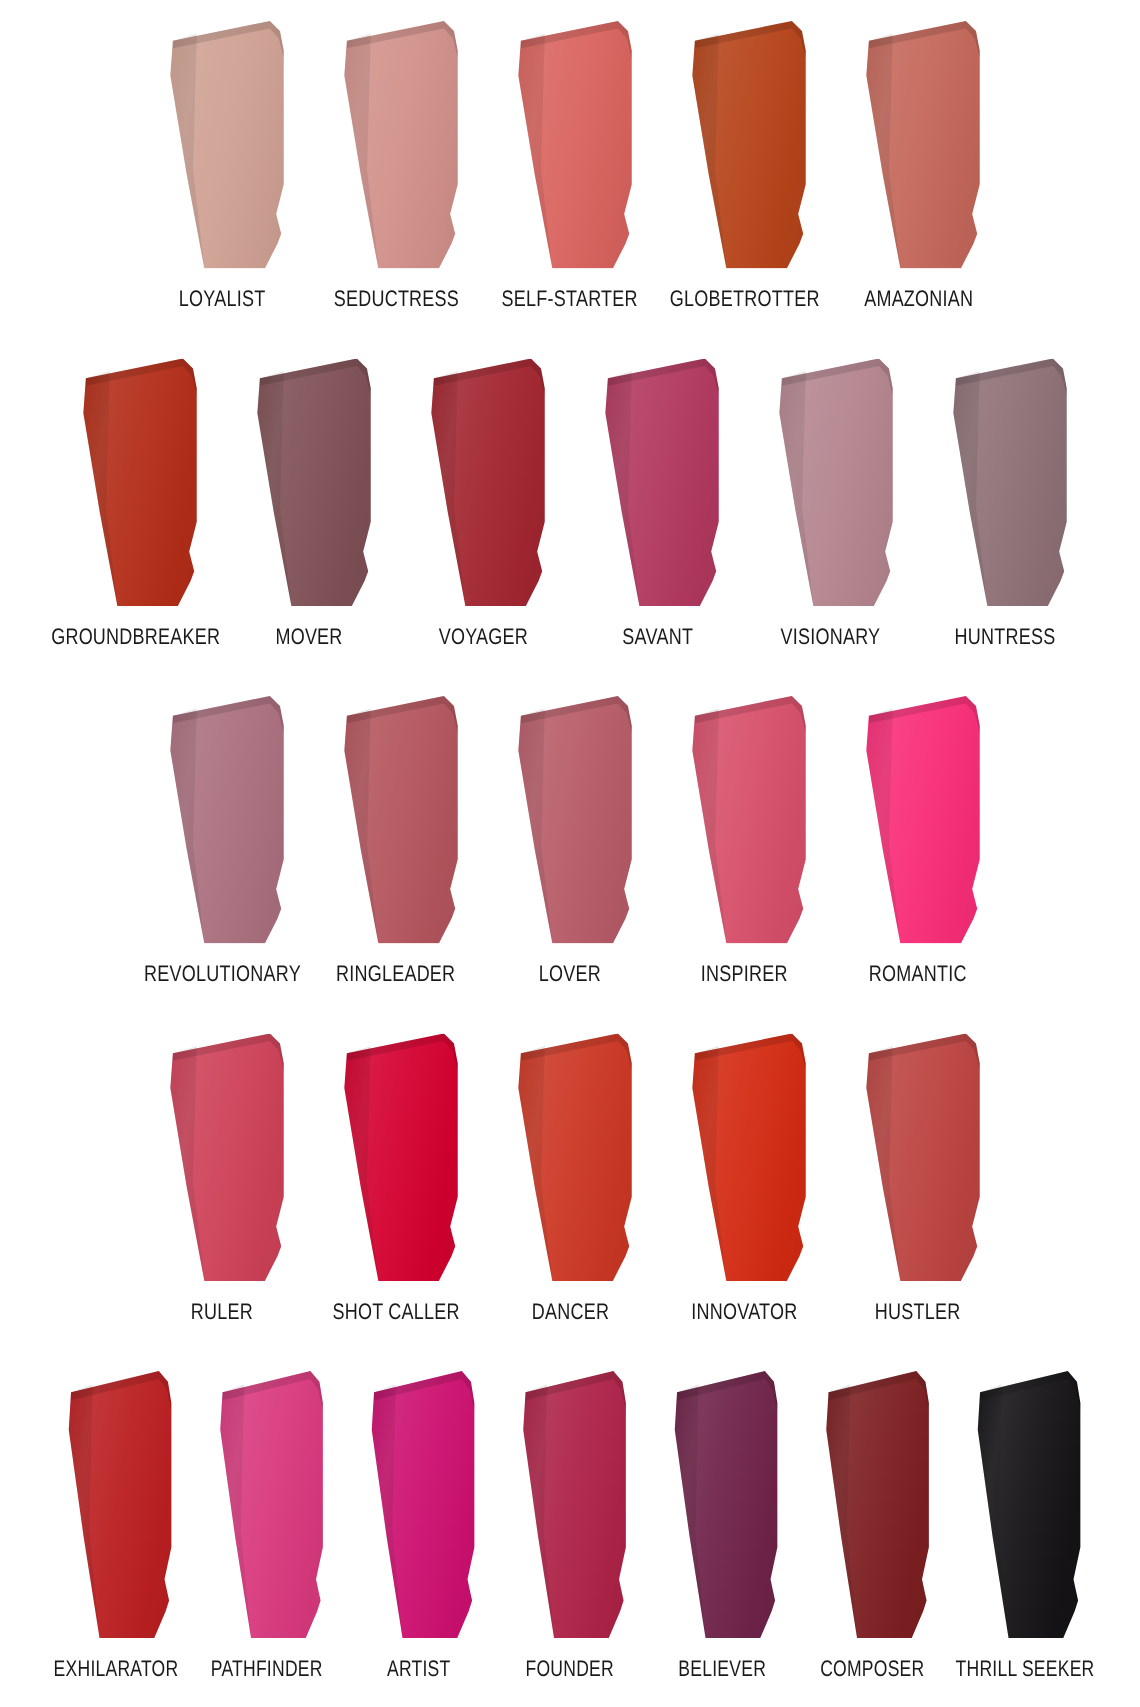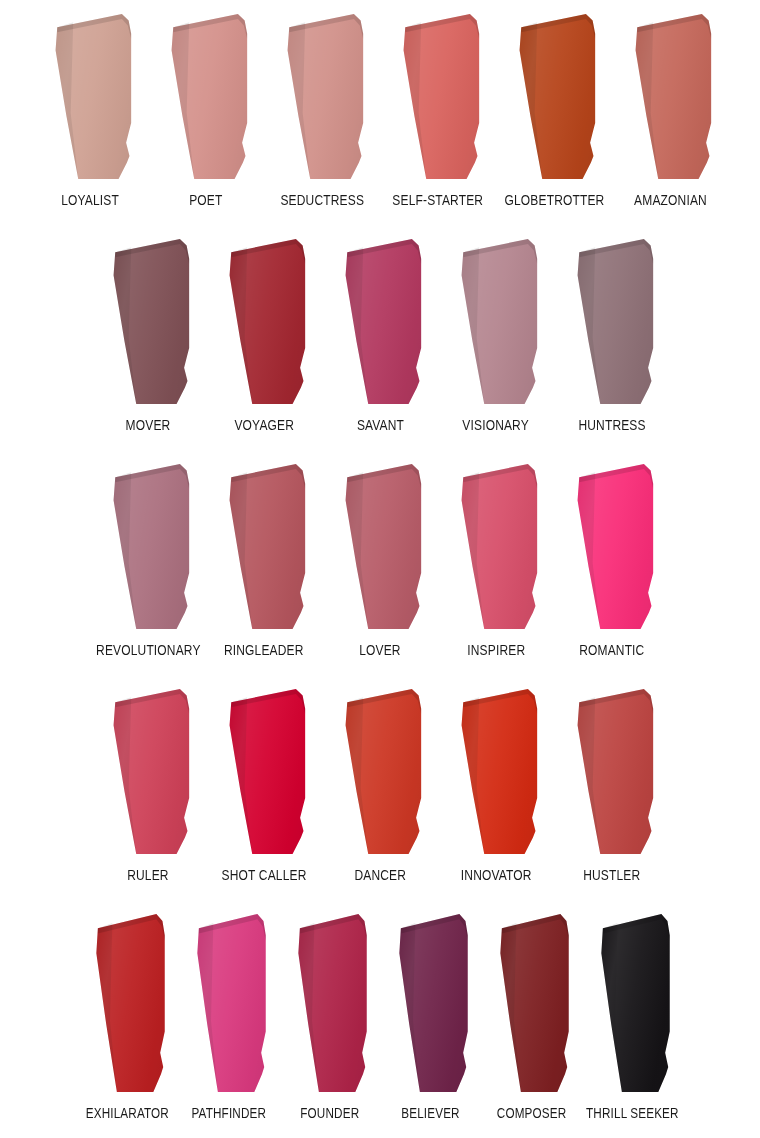--- a/index.html
+++ b/index.html
@@ -158,31 +158,20 @@
             <div class="shade-left"></div>
             <div class="sheen"></div>
             <div class="top-edge"></div>
           </div>
         </div>
         <div class="shade-label">LOYALIST</div>
       </div>
       <div class="swatch-cell">
         <div class="bullet-wrap">
           <div class="bullet">
-            <div class="body" style="background: rgb(212, 145, 139);"></div>
-            <div class="shade-left"></div>
-            <div class="sheen"></div>
-            <div class="top-edge"></div>
-          </div>
-        </div>
-        <div class="shade-label">POET</div>
-      </div>
-      <div class="swatch-cell">
-        <div class="bullet-wrap">
-          <div class="bullet">
             <div class="body" style="background: rgb(209, 145, 138);"></div>
             <div class="shade-left"></div>
             <div class="sheen"></div>
             <div class="top-edge"></div>
           </div>
         </div>
         <div class="shade-label">SEDUCTRESS</div>
       </div>
       <div class="swatch-cell">
         <div class="bullet-wrap">
@@ -215,20 +204,31 @@
             <div class="top-edge"></div>
           </div>
         </div>
         <div class="shade-label">AMAZONIAN</div>
       </div>
     </div>
     <div class="swatch-row r6">
       <div class="swatch-cell">
         <div class="bullet-wrap">
           <div class="bullet">
+            <div class="body" style="background: rgb(179, 45, 24);"></div>
+            <div class="shade-left"></div>
+            <div class="sheen"></div>
+            <div class="top-edge"></div>
+          </div>
+        </div>
+        <div class="shade-label">GROUNDBREAKER</div>
+      </div>
+      <div class="swatch-cell">
+        <div class="bullet-wrap">
+          <div class="bullet">
             <div class="body" style="background: rgb(127, 80, 85);"></div>
             <div class="shade-left"></div>
             <div class="sheen"></div>
             <div class="top-edge"></div>
           </div>
         </div>
         <div class="shade-label">MOVER</div>
       </div>
       <div class="swatch-cell">
         <div class="bullet-wrap">
@@ -408,20 +408,31 @@
             <div class="shade-left"></div>
             <div class="sheen"></div>
             <div class="top-edge"></div>
           </div>
         </div>
         <div class="shade-label">PATHFINDER</div>
       </div>
       <div class="swatch-cell">
         <div class="bullet-wrap">
           <div class="bullet">
+            <div class="body" style="background: rgb(205, 16, 112);"></div>
+            <div class="shade-left"></div>
+            <div class="sheen"></div>
+            <div class="top-edge"></div>
+          </div>
+        </div>
+        <div class="shade-label">ARTIST</div>
+      </div>
+      <div class="swatch-cell">
+        <div class="bullet-wrap">
+          <div class="bullet">
             <div class="body" style="background: rgb(174, 35, 72);"></div>
             <div class="shade-left"></div>
             <div class="sheen"></div>
             <div class="top-edge"></div>
           </div>
         </div>
         <div class="shade-label">FOUNDER</div>
       </div>
       <div class="swatch-cell">
         <div class="bullet-wrap">

